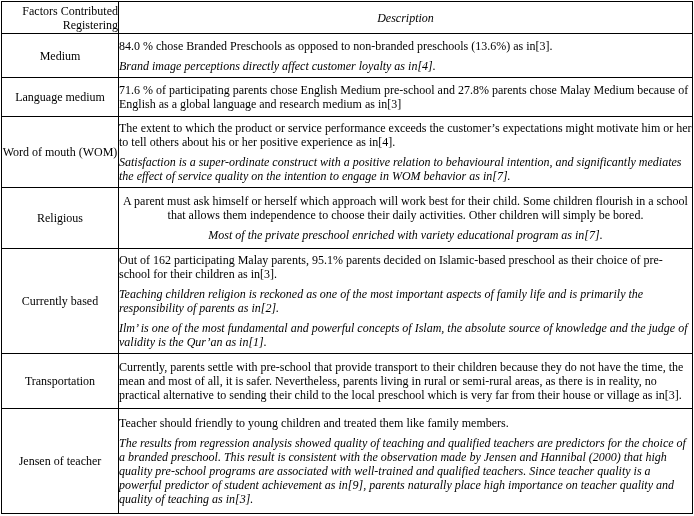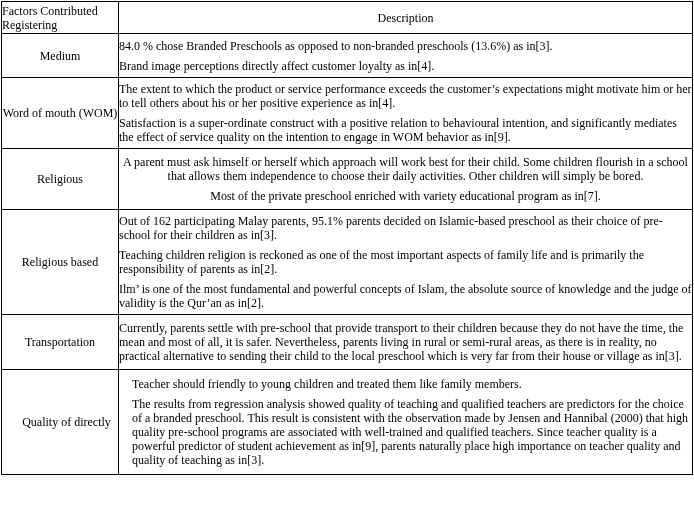--- a/index.html
+++ b/index.html
@@ -18,30 +18,30 @@
       border: 1px solid #000000;
       padding: 0;
       vertical-align: middle;
       font-weight: normal;
     }
     col.c1 { width: 117px; }
     col.c2 { width: 574px; }
     .factor-cell { text-align: center; padding: 0 4px; }
     .desc-cell { text-align: left; padding: 3px 6px 3px 6px; margin-left: 43px; }
     .desc-cell p { margin: 0; }
-    .desc-cell p + p { margin-top: 6px; }
-    th.head-factor { text-align: left; height: 31px; }
-    th.head-desc { text-align: center; }
+    .desc-cell p + p { margin-top: 6px; font-style: italic; }
+    th.head-factor { text-align: right; height: 31px; }
+    th.head-desc { text-align: center; font-style: italic; }
     tr.r-branded td { height: 43px; }
     tr.r-language td { height: 38px; }
     tr.r-wom td { height: 70px; }
     tr.r-curriculum td { height: 60px; text-align: center; }
     tr.r-religious td { height: 104px; }
     tr.r-transport td { height: 54px; }
-    tr.r-quality td { height: 104px; padding-left: 13px; }
+    tr.r-quality td { height: 104px; }
   </style>
 </head>
 <body>
 
 <table class="factors">
   <colgroup>
     <col class="c1">
     <col class="c2">
   </colgroup>
   <thead>
@@ -51,49 +51,55 @@
     </tr>
   </thead>
   <tbody>
     <tr class="r-branded">
       <td class="factor-cell">Medium</td>
       <td class="desc-cell">
         <p>84.0 % chose Branded Preschools as opposed to non-branded preschools (13.6%) as in[3].</p>
         <p>Brand image perceptions  directly  affect customer loyalty as in[4].</p>
       </td>
     </tr>
+    <tr class="r-language">
+      <td class="factor-cell">Language medium</td>
+      <td class="desc-cell">
+        <p>71.6 % of participating parents chose English Medium pre-school and 27.8% parents chose Malay Medium because of English as a global language and research medium as in[3]</p>
+      </td>
+    </tr>
     <tr class="r-wom">
       <td class="factor-cell">Word of mouth (WOM)</td>
       <td class="desc-cell">
         <p>The extent to which the product or service performance exceeds the customer’s expectations might motivate him or her to tell  others about his or her positive experience as in[4].</p>
-        <p>Satisfaction is a super-ordinate construct with a positive relation to behavioural intention, and significantly mediates the effect of service quality on the intention to engage in WOM behavior as in[9].</p>
+        <p>Satisfaction is a super-ordinate construct with a positive relation to behavioural intention, and significantly mediates the effect of service quality on the intention to engage in WOM behavior as in[7].</p>
       </td>
     </tr>
     <tr class="r-curriculum">
       <td class="factor-cell">Religious</td>
       <td class="desc-cell">
         <p>A parent must ask himself or herself which approach will work best for their child. Some children flourish in a school that allows them independence to choose their daily activities.  Other children will simply be bored.</p>
         <p>Most of the private preschool enriched with variety educational program as in[7].</p>
       </td>
     </tr>
     <tr class="r-religious">
-      <td class="factor-cell">Religious based</td>
+      <td class="factor-cell">Currently based</td>
       <td class="desc-cell">
         <p>Out of 162 participating Malay parents, 95.1% parents decided on Islamic-based preschool as their choice of pre-school for their children as in[3].</p>
         <p>Teaching children religion is reckoned as one of the most important aspects of family life and is primarily the responsibility of parents as in[2].</p>
-        <p>Ilm’ is one of the most fundamental and powerful concepts of Islam, the absolute source of knowledge and the judge of validity is the Qur’an as in[2].</p>
+        <p>Ilm’ is one of the most fundamental and powerful concepts of Islam, the absolute source of knowledge and the judge of validity is the Qur’an as in[1].</p>
       </td>
     </tr>
     <tr class="r-transport">
       <td class="factor-cell">Transportation</td>
       <td class="desc-cell">
         <p>Currently, parents settle with pre-school that provide transport to their children because they do not have the time, the mean and most of all, it is safer. Nevertheless, parents living in rural or semi-rural areas, as there is in reality, no practical alternative  to sending their child to the local preschool which is very far from their house or village as in[3].</p>
       </td>
     </tr>
     <tr class="r-quality">
-      <td class="factor-cell">Quality of directly</td>
+      <td class="factor-cell">Jensen of teacher</td>
       <td class="desc-cell">
         <p>Teacher should friendly to  young children and treated them like  family members.</p>
         <p>The results from regression analysis showed quality of teaching and qualified teachers are predictors for the choice of a branded preschool. This result is consistent with the observation made by Jensen and Hannibal (2000) that high quality pre-school programs are associated with well-trained and qualified teachers.  Since teacher quality is a powerful predictor of student achievement  as in[9], parents naturally place high importance on teacher quality and quality of teaching as in[3].</p>
       </td>
     </tr>
   </tbody>
 </table>
 
 </body></html>

